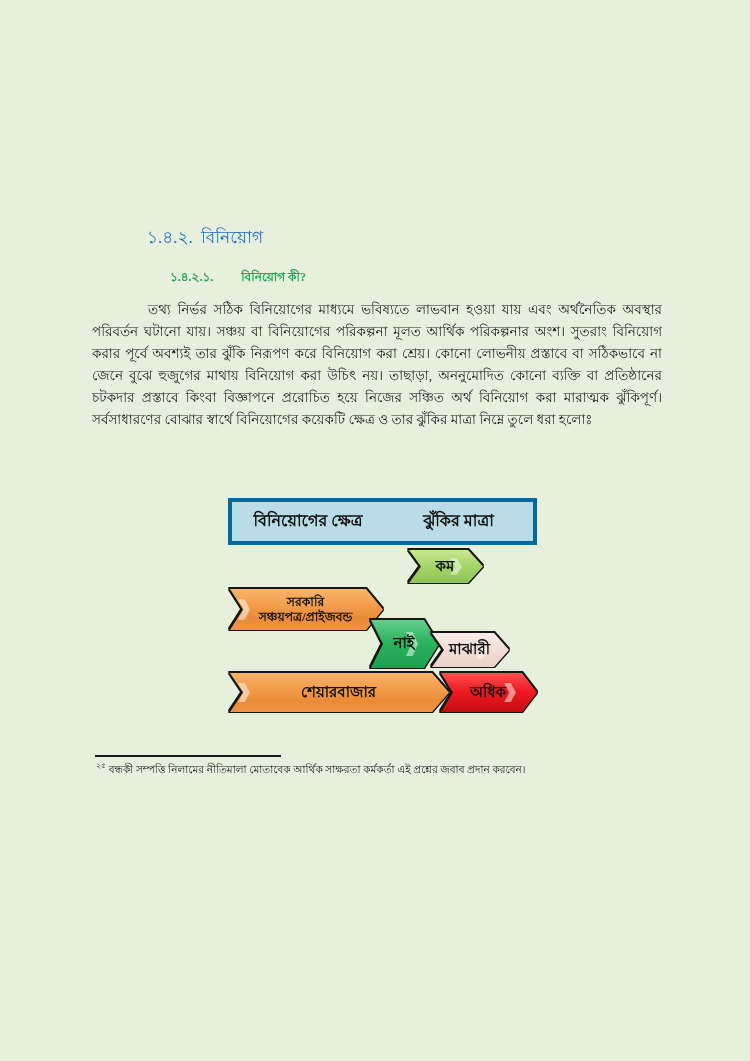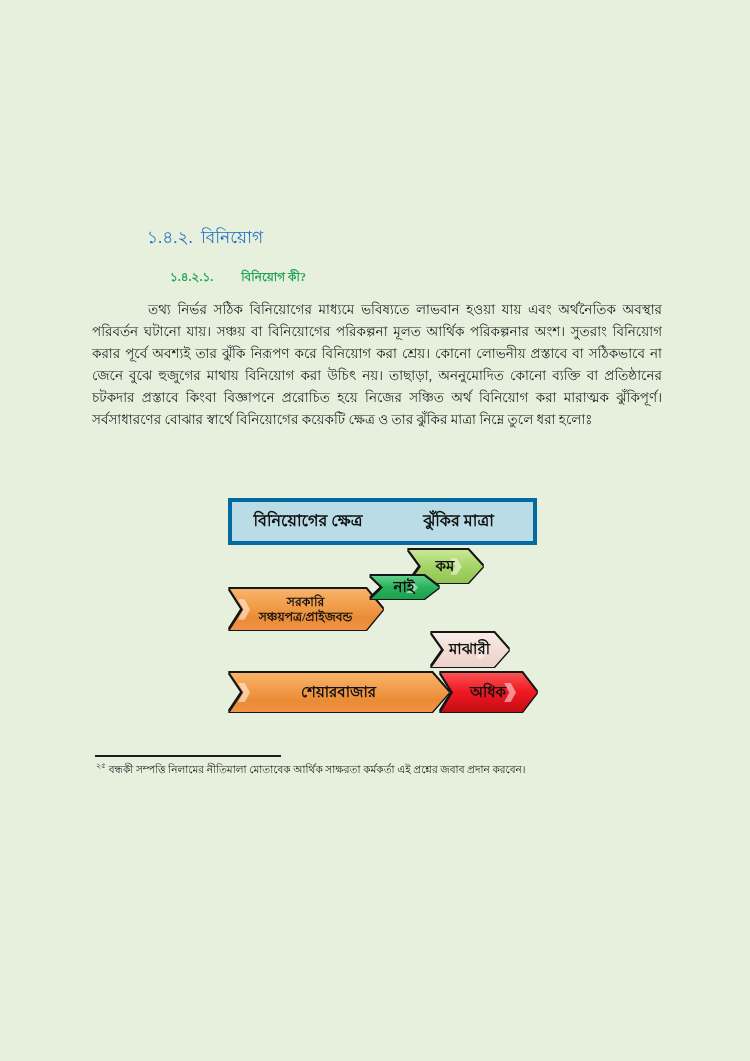--- a/index.html
+++ b/index.html
@@ -108,21 +108,21 @@
       <span class="label fs15">কম</span>
     </div>
   </div>
 
   <div class="arrow orange" style="left:230px;top:589px;width:153px;height:41px;">
     <div class="shape">
       <span class="chev chev-left"></span>
       <span class="label fs12"><span>সরকারি</span><br><span>সঞ্চয়পত্র/প্রাইজবন্ড</span></span>
     </div>
   </div>
-  <div class="arrow risk risk-none" style="left:371px;top:576px;width:68px;height:23px;z-index:3;">
+  <div class="arrow risk risk-none" style="left:371px;top:620px;width:68px;height:48px;z-index:3;">
     <div class="shape">
       <span class="chev chev-right"></span>
       <span class="label fs15">নাই</span>
     </div>
   </div>
 
   <div class="arrow risk risk-medium" style="left:432px;top:633px;width:77px;height:34px;z-index:3;">
     <div class="shape">
       <span class="chev chev-right"></span>
       <span class="label fs15">মাঝারী</span>

